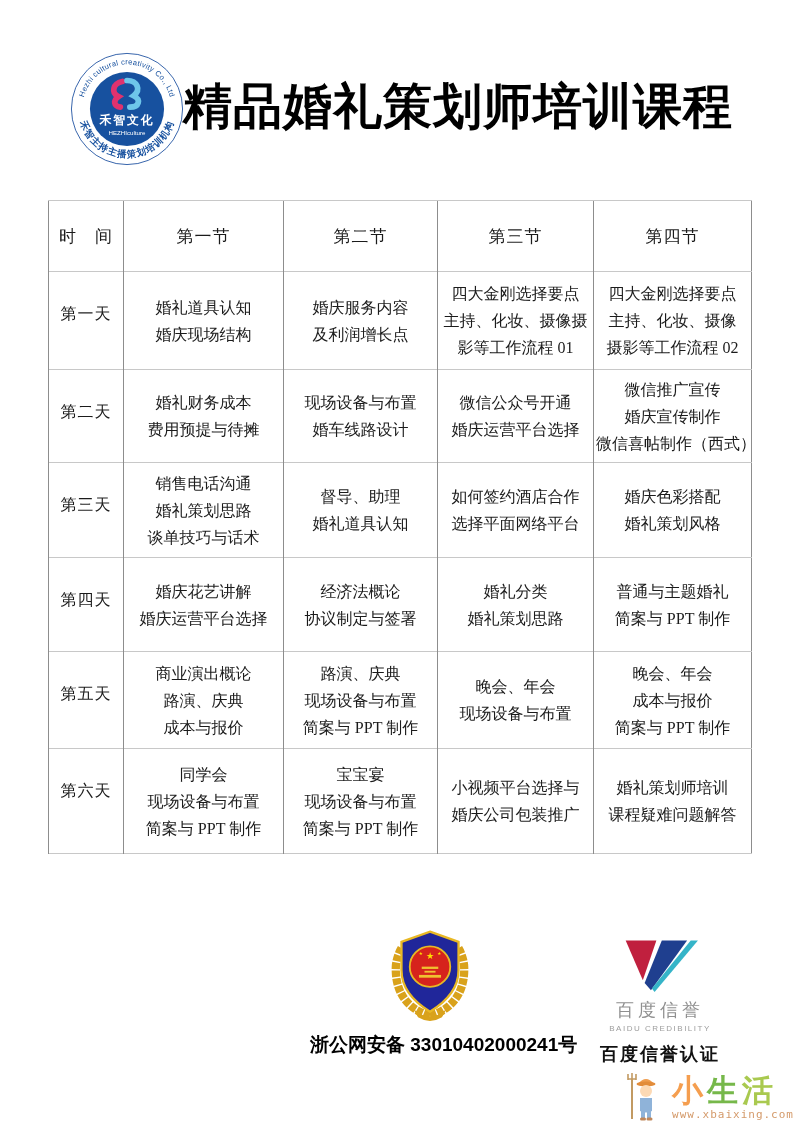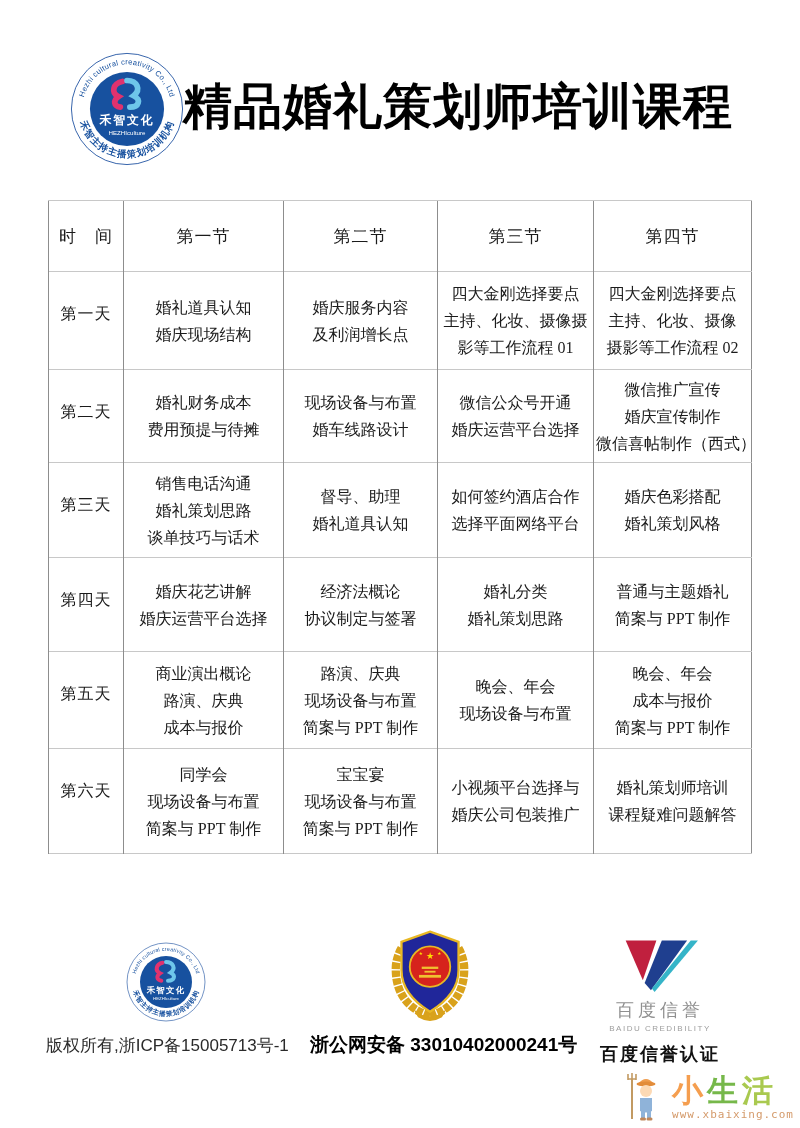--- a/index.html
+++ b/index.html
@@ -231,26 +231,20 @@
             <div>婚庆公司包装推广</div>
           </td>
           <td>
             <div>婚礼策划师培训</div>
             <div>课程疑难问题解答</div>
           </td>
         </tr>
       </tbody>
   </table>
 
-  <div class="footer-col fc-company">
-    <svg class="logo-small">
-        <use href="#hezhi-logo-sym"></use>
-      </svg>
-    <div class="copyright-text">版权所有,浙ICP备15005713号-1</div>
-  </div>
 
   <div class="footer-col fc-police">
     <svg class="badge-svg" viewBox="0 0 100 104">
       <path d="M50,97 C25,91 11,70 13,42 C14,35 16,29 19,24" fill="none" stroke="#d9a21b" stroke-width="9" stroke-dasharray="7 1.5"></path>
       <path d="M50,97 C75,91 89,70 87,42 C86,35 84,29 81,24" fill="none" stroke="#d9a21b" stroke-width="9" stroke-dasharray="7 1.5"></path>
       <path d="M32,90 Q50,106 68,90 L63,99 Q50,107 37,99 Z" fill="#d9a21b"></path>
       <path d="M50,6 L81,17 L81,48 Q81,74 50,93 Q19,74 19,48 L19,17 Z" fill="#20269a" stroke="#e8b824" stroke-width="2.5"></path>
       <circle cx="50" cy="44" r="22" fill="#d6231c" stroke="#e8b824" stroke-width="2"></circle>
       <text x="50" y="36" text-anchor="middle" font-size="10" fill="#ffde00">★</text>
       <text x="40" y="31" text-anchor="middle" font-size="5" fill="#ffde00">★</text>

